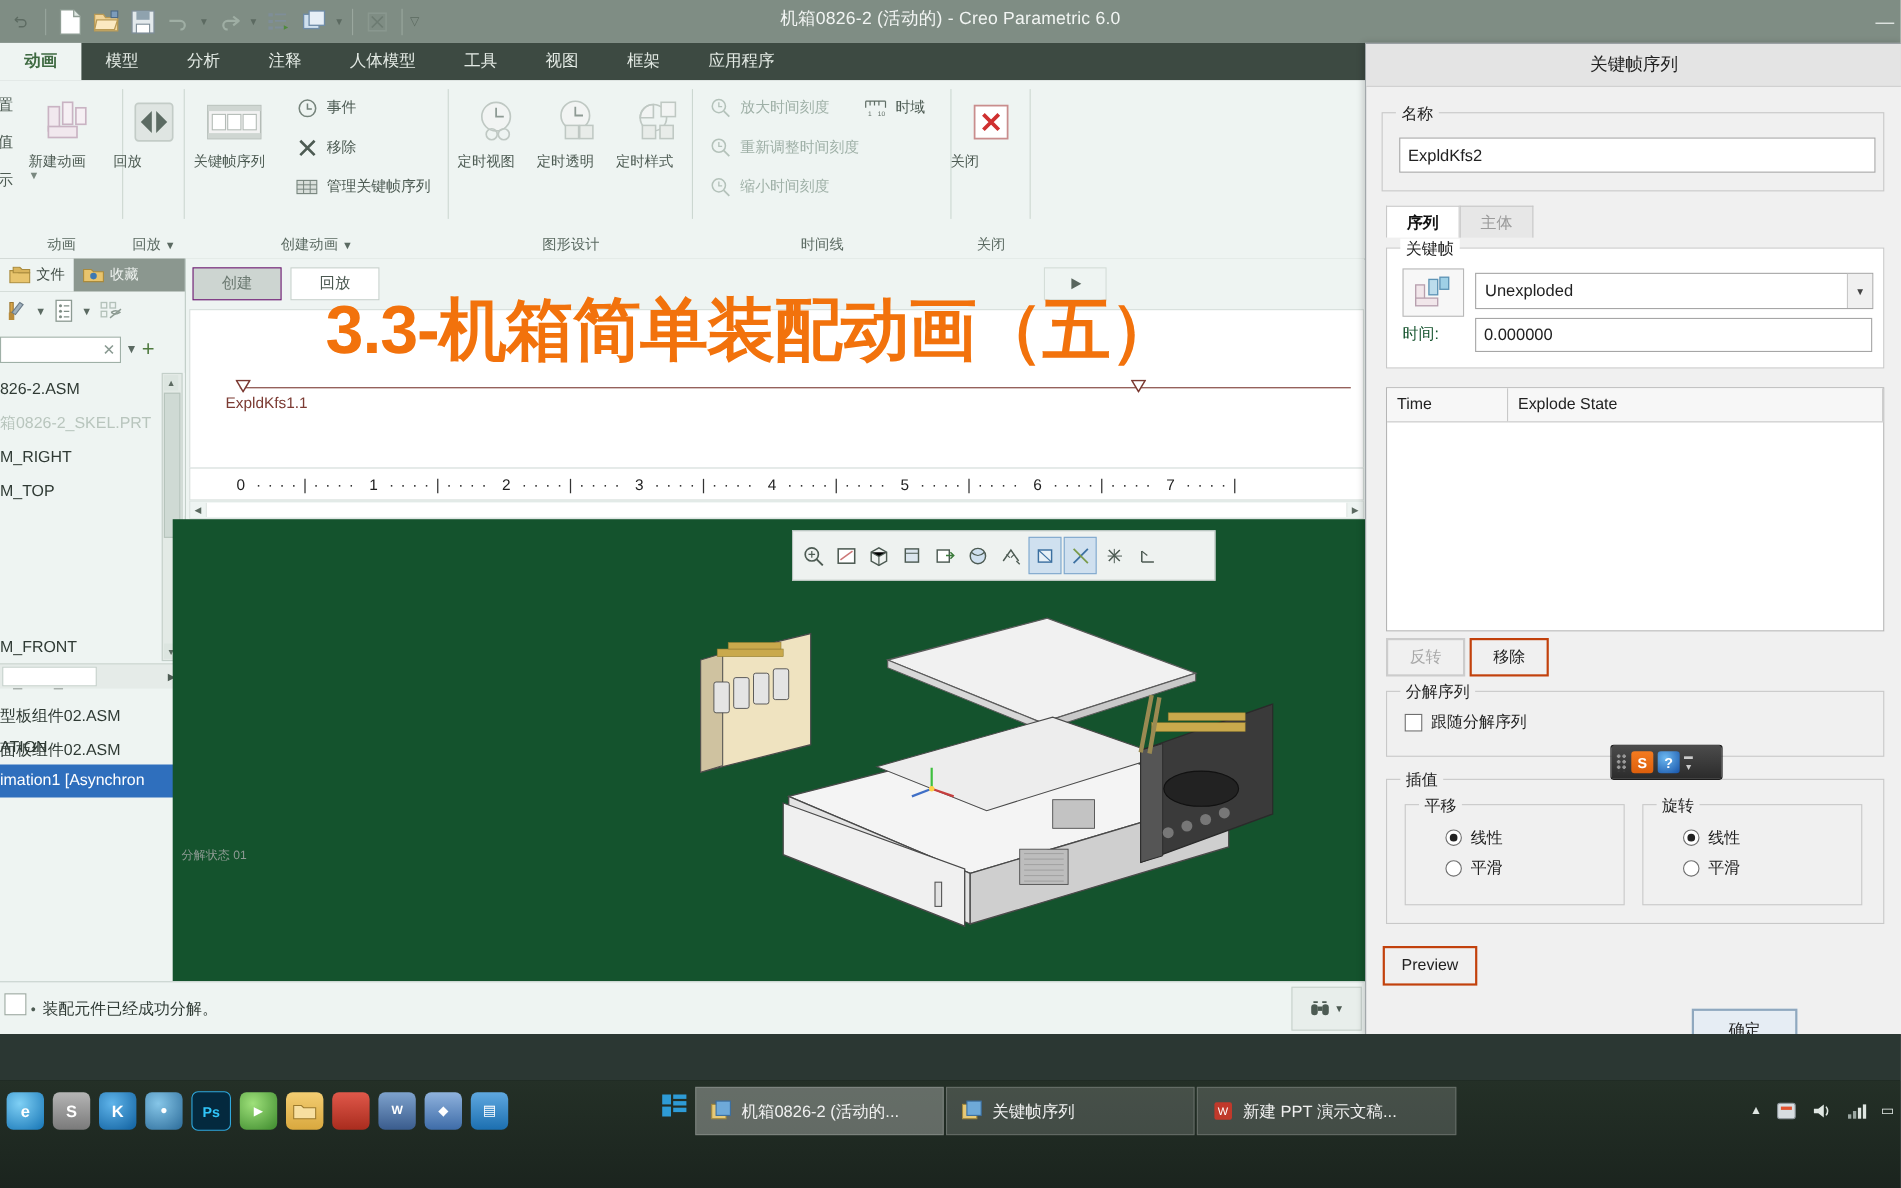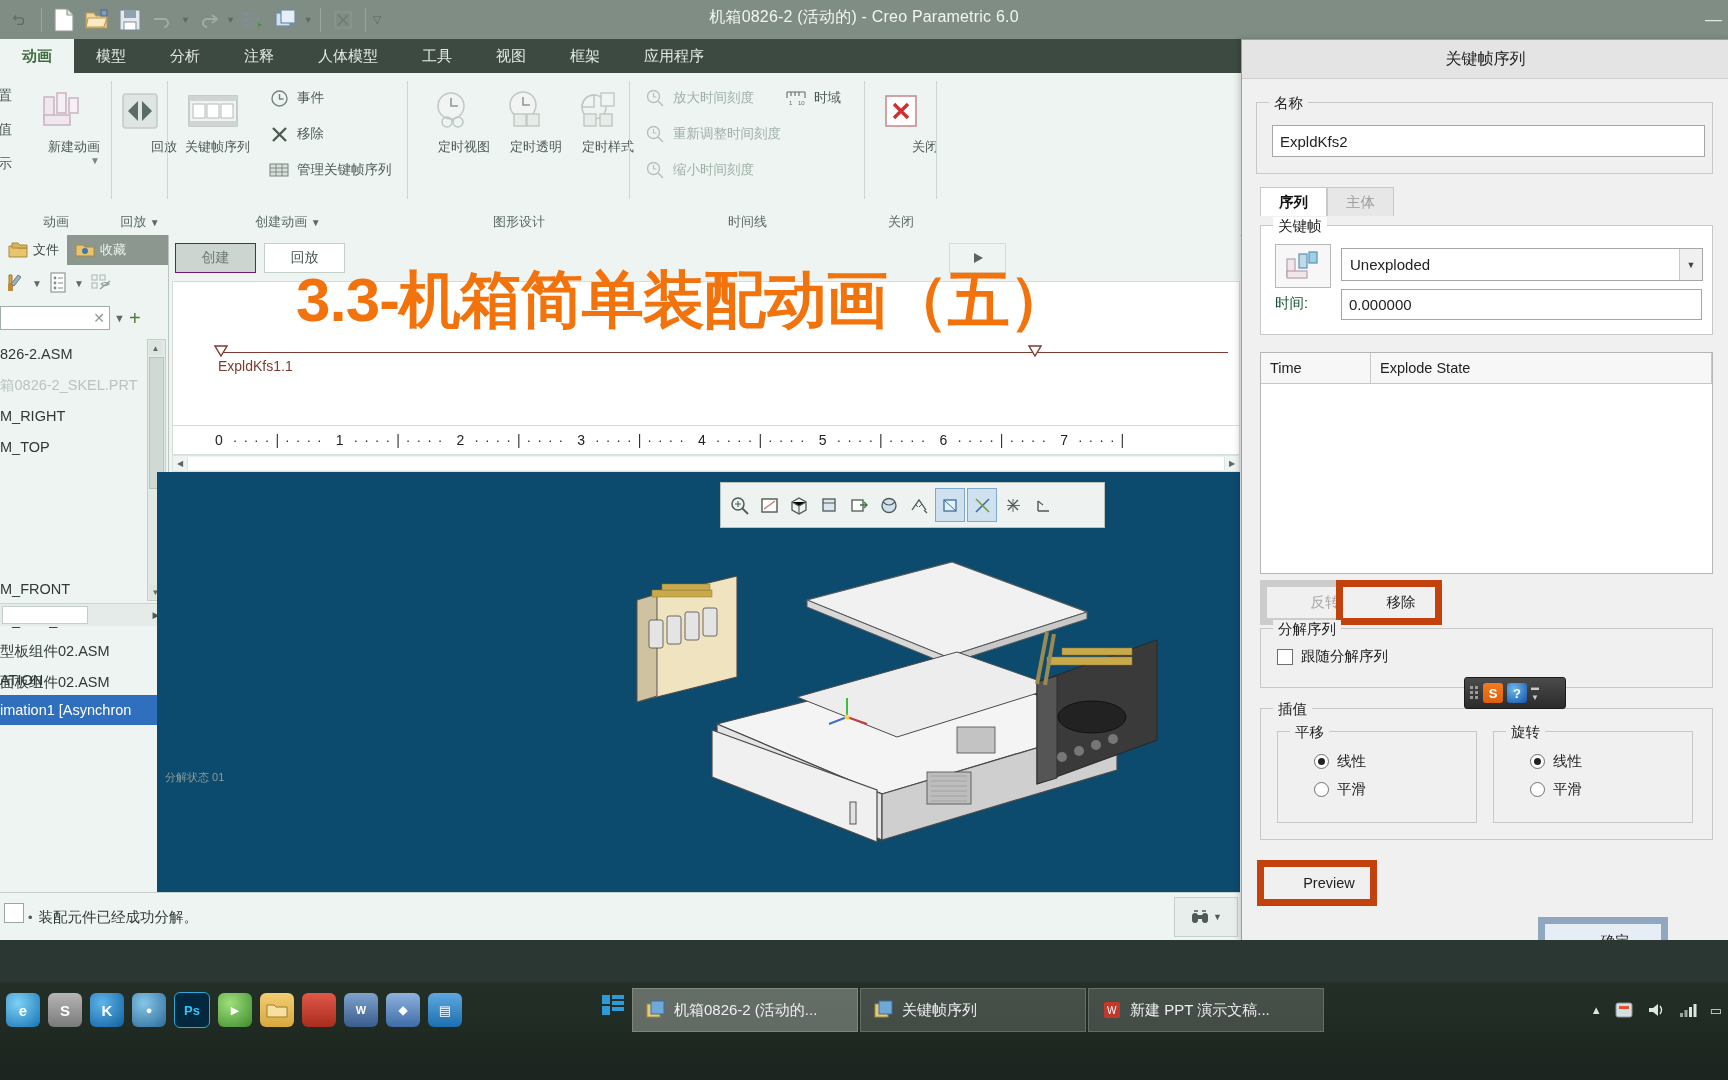--- a/index.html
+++ b/index.html
@@ -18,21 +18,21 @@
   
   #tabsbar{left:0;top:39px;width:1728px;height:34px;background:#3d4a42;}
   .tab{float:left;height:34px;line-height:34px;padding:0 22px;font-size:15px;color:#e3eae4;cursor:default;}
   .tab.active{background:#eef4f2;color:#3f6a42;font-weight:bold;}
 
   
   #ribbon{left:0;top:73px;width:1366px;height:162px;background:#eef4f2;border-bottom:1px solid #c6d2cc;}
   .grp{position:absolute;top:0;height:162px;}
   .grp .gsep{position:absolute;right:0;top:8px;width:1px;height:118px;background:#ccd7d1;}
   .glabel{position:absolute;bottom:4px;width:100%;text-align:center;font-size:13px;color:#5b6a62;}
-  .bigbtn{position:absolute;top:10px;width:74px;text-align:right;}
+  .bigbtn{position:absolute;top:10px;width:74px;text-align:left;}
   .bigbtn .ic{height:56px;display:flex;align-items:center;justify-content:center;}
   .bigbtn .tx{font-size:13px;color:#4d5b53;line-height:16px;}
   .smallrow{position:absolute;font-size:13.5px;color:#4d5b53;display:flex;align-items:center;gap:7px;}
   .smallrow.dim{color:#9fb0a7;}
   .ic-box{width:22px;height:22px;display:flex;align-items:center;justify-content:center;}
 
   
   #navwrap{left:0;top:235px;width:168px;height:723px;background:#eef4f2;border-right:1px solid #b9c7c0;}
   #navtabs{position:absolute;left:0;top:0;width:168px;height:30px;background:#8b978f;display:flex;align-items:center;}
   .navtab{display:flex;align-items:center;gap:5px;padding:0 8px;height:30px;font-size:13px;color:#eef2ef;}
@@ -59,48 +59,48 @@
   #tlpane{left:169px;top:235px;width:1071px;height:237px;background:#eef4f2;}
   #tlbtns{position:absolute;left:6px;top:6px;height:34px;display:flex;align-items:center;gap:8px;}
   .tlbtn{height:28px;min-width:55px;padding:0 12px;display:flex;align-items:center;justify-content:center;font-size:14px;}
   .tlbtn.gray{background:#cdd5d1;border:1px solid #701a75;color:#6c7a72;}
   .tlbtn.white{background:#fff;border:1px solid #c6d0cb;color:#4a5850;}
   #playbtn{position:absolute;left:780px;top:8px;width:55px;height:28px;background:#eef4f2;border:1px solid #d4ddd8;display:flex;align-items:center;justify-content:center;}
   #tlcanvas{position:absolute;left:3px;top:46px;width:1066px;height:143px;background:#fff;border:1px solid #d6dedb;}
   #kfline{position:absolute;left:45px;top:70px;width:1010px;height:1px;background:#7c3b33;}
   #kfmark1{position:absolute;left:41px;top:63px;}
   #kfmark2{position:absolute;left:855px;top:63px;}
-  #kflabel{position:absolute;left:45px;top:76px;font-size:14px;color:#7c3b33;}
+  #kflabel{position:absolute;left:32px;top:76px;font-size:14px;color:#7c3b33;}
   #ruler{position:absolute;left:3px;top:190px;width:1066px;height:28px;background:#fff;border:1px solid #d6dedb;font-size:14px;color:#222;}
   #rulerinner{position:absolute;left:0;top:0;width:100%;height:28px;display:flex;align-items:center;}
   #hbar2{position:absolute;left:3px;top:220px;width:1066px;height:15px;background:#eef4f2;border:1px solid #dbe3df;display:flex;align-items:center;}
   #hbar2 .cap{width:14px;height:13px;display:flex;align-items:center;justify-content:center;font-size:8px;color:#5c6a61;}
   #hbar2 .fill{flex:1;height:13px;background:#fff;border-left:1px solid #dbe3df;border-right:1px solid #dbe3df;}
 
   
-  #gfx{left:157px;top:472px;width:1083px;height:420px;background:#0c4a6e;overflow:hidden;}
+  #gfx{left:157px;top:472px;width:1083px;height:420px;background:#14532d;overflow:hidden;padding-left:20px;}
   #gfxtoolbar{position:absolute;left:563px;top:10px;width:375px;height:44px;background:#eef2f0;border:1px solid #b9c4bf;display:flex;align-items:center;gap:2px;padding:0 4px;}
   .gtb{width:28px;height:32px;display:flex;align-items:center;justify-content:center;}
   .gtb.sel{background:#cfe0ef;border:1px solid #7fa8cc;}
   #explodelabel{position:absolute;left:8px;top:298px;font-size:11px;color:#8d9a93;}
 
   
   #statusbar{left:0;top:892px;width:1240px;height:48px;background:#eef4f2;border-top:1px solid #c6d2cc;display:flex;align-items:center;}
   #statusbar .dot{margin:0 6px 0 28px;font-size:13px;color:#4d5b53;}
   #statusbar .msg{font-size:14.5px;color:#2f3a34;}
   #statusright{position:absolute;right:2px;top:4px;width:62px;height:38px;background:#e8eeeb;border:1px solid #c6d0cb;display:flex;align-items:center;justify-content:center;gap:3px;}
   #statuscheck{position:absolute;left:4px;top:10px;width:18px;height:18px;border:1px solid #9aa79f;background:#fff;}
 
   
   #dlg{left:1241px;top:39px;width:487px;height:901px;background:#f0f0f0;border:1px solid #9aa0a4;box-shadow:-2px 0 6px rgba(0,0,0,.18);}
   #dlgtitle{position:absolute;left:0;top:0;width:487px;height:38px;background:#e4e4e4;border-bottom:1px solid #cfcfcf;display:flex;align-items:center;justify-content:center;font-size:16px;color:#222;}
   .fs{position:absolute;border:1px solid #c8c8c8;background:#f0f0f0;}
   .fs > .leg{position:absolute;left:12px;top:-9px;background:#f0f0f0;padding:0 5px;font-size:14.5px;color:#222;}
   .tbox{background:#fff;border:1px solid #a6a6a6;font-size:15px;color:#222;display:flex;align-items:center;padding-left:7px;}
-  .dbtn{background:#f0f0f0;border:7px solid #c2410c;font-size:14.5px;color:#222;display:flex;align-items:center;justify-content:center;padding-left:24px;}
+  .dbtn{background:#f0f0f0;border:2px solid #c2410c;font-size:14.5px;color:#222;display:flex;align-items:center;justify-content:center;}
   .dbtn.disabled{color:#a8a8a8;border-color:#cccccc;}
   .tabs2{position:absolute;display:flex;}
   .tab2{height:28px;padding:0 18px;display:flex;align-items:center;font-size:14.5px;border:1px solid #c8c8c8;border-bottom:none;background:#e7e7e7;color:#9b9b9b;}
   .tab2.act{background:#fff;color:#111;font-weight:bold;}
   .radio{width:13px;height:13px;border-radius:50%;border:1px solid #6f6f6f;background:#fff;display:inline-block;position:relative;vertical-align:middle;}
   .radio.on::after{content:"";position:absolute;left:3px;top:3px;width:7px;height:7px;border-radius:50%;background:#222;}
   .chk{width:14px;height:14px;border:1px solid #6f6f6f;background:#fff;display:inline-block;vertical-align:middle;}
   .rowlbl{font-size:14.5px;color:#222;display:flex;align-items:center;gap:8px;}
   .gridhdr{display:flex;height:30px;background:#f7f7f7;border-bottom:1px solid #c8c8c8;}
   .gridhdr div{font-size:14.5px;color:#222;display:flex;align-items:center;padding-left:9px;border-right:1px solid #c8c8c8;}

